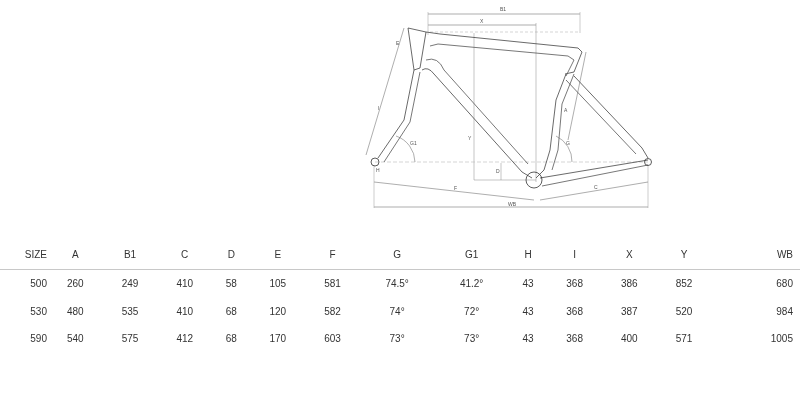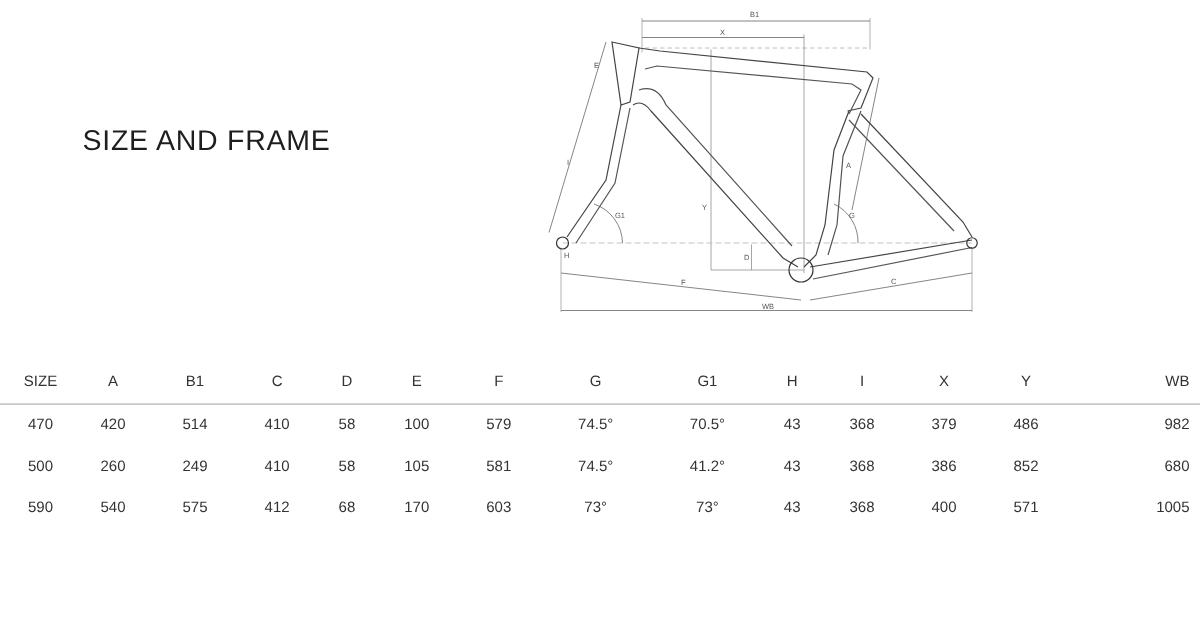--- a/index.html
+++ b/index.html
@@ -5,28 +5,27 @@
   html, body { margin:0; padding:0; background:#ffffff; }
   body { width:800px; height:417px; position:relative; overflow:hidden;
          font-family:"Liberation Sans", "DejaVu Sans", sans-serif; color:#2a2a2a; }
   .title { position:absolute; left:55px; top:83px; font-size:19px; line-height:24px;
            letter-spacing:0.5px; color:#1e1e1e; font-weight:normal; }
   .diagram { position:absolute; left:360px; top:0; width:300px; height:215px; }
   table.geo { position:absolute; left:0; top:240px; width:800px; border-collapse:collapse;
               font-size:10px; color:#333; }
   table.geo th { font-weight:normal; height:27px; text-align:center; border-bottom:1px solid #c8c8c8; color:#333; }
   table.geo td { height:25.6px; text-align:center; }
-  table.geo th:first-child, table.geo td:first-child { text-align:center; padding-left:7px; width:40px; }
+  table.geo th:first-child, table.geo td:first-child { text-align:right; padding-left:7px; width:40px; }
   table.geo th:last-child, table.geo td:last-child { text-align:right; padding-right:7px; }
 </style>
 </head>
 <body>
 
 <div class="title">
-  <div>SIZE AND FRAME</div>
 </div>
 
 <svg class="diagram" viewBox="0 0 300 215" xmlns="http://www.w3.org/2000/svg">
   <g fill="none" stroke="#555" stroke-width="0.8">
 
     <line x1="68" y1="14" x2="220" y2="14" stroke="#777" stroke-width="0.6"></line>
     <line x1="68" y1="25" x2="176" y2="25" stroke="#777" stroke-width="0.6"></line>
     <line x1="68" y1="12" x2="68" y2="35" stroke="#999" stroke-width="0.5"></line>
     <line x1="220" y1="12" x2="220" y2="33" stroke="#999" stroke-width="0.5"></line>
     <line x1="70" y1="32" x2="220" y2="32" stroke="#aaa" stroke-width="0.5" stroke-dasharray="3,2"></line>
@@ -95,50 +94,50 @@
       <th>G1</th>
       <th>H</th>
       <th>I</th>
       <th>X</th>
       <th>Y</th>
       <th>WB</th>
     </tr>
   </thead>
   <tbody>
     <tr>
-      <td>470</td>
-        <td>420</td>
-        <td>514</td>
-        <td>410</td>
-        <td>58</td>
-        <td>100</td>
-        <td>579</td>
-        <td>74.5°</td>
-        <td>70.5°</td>
-        <td>43</td>
-        <td>368</td>
-        <td>379</td>
-        <td>486</td>
-        <td>982</td>
-    </tr>
-    <tr>
       <td>500</td>
         <td>260</td>
         <td>249</td>
         <td>410</td>
         <td>58</td>
         <td>105</td>
         <td>581</td>
         <td>74.5°</td>
         <td>41.2°</td>
         <td>43</td>
         <td>368</td>
         <td>386</td>
         <td>852</td>
         <td>680</td>
+    </tr>
+    <tr>
+      <td>530</td>
+        <td>480</td>
+        <td>535</td>
+        <td>410</td>
+        <td>68</td>
+        <td>120</td>
+        <td>582</td>
+        <td>74°</td>
+        <td>72°</td>
+        <td>43</td>
+        <td>368</td>
+        <td>387</td>
+        <td>520</td>
+        <td>984</td>
     </tr>
     <tr>
       <td>590</td>
         <td>540</td>
         <td>575</td>
         <td>412</td>
         <td>68</td>
         <td>170</td>
         <td>603</td>
         <td>73°</td>

